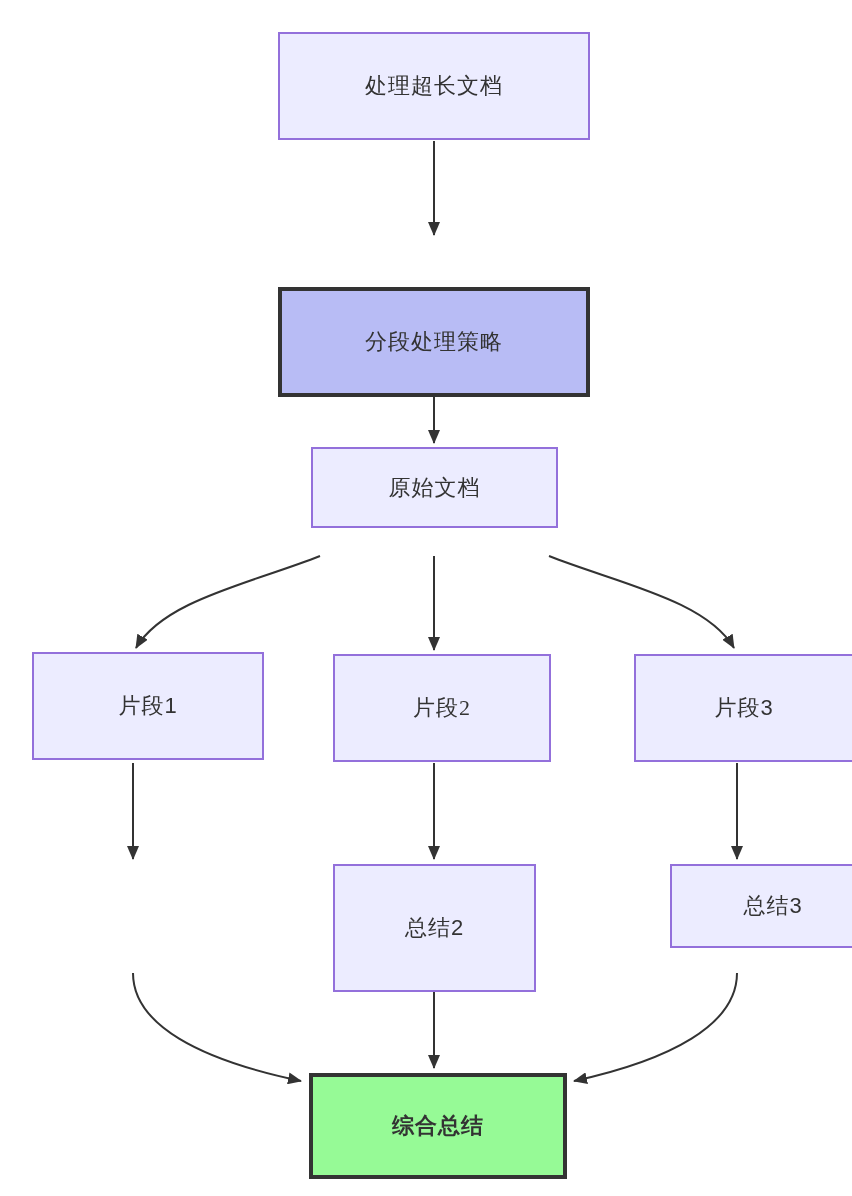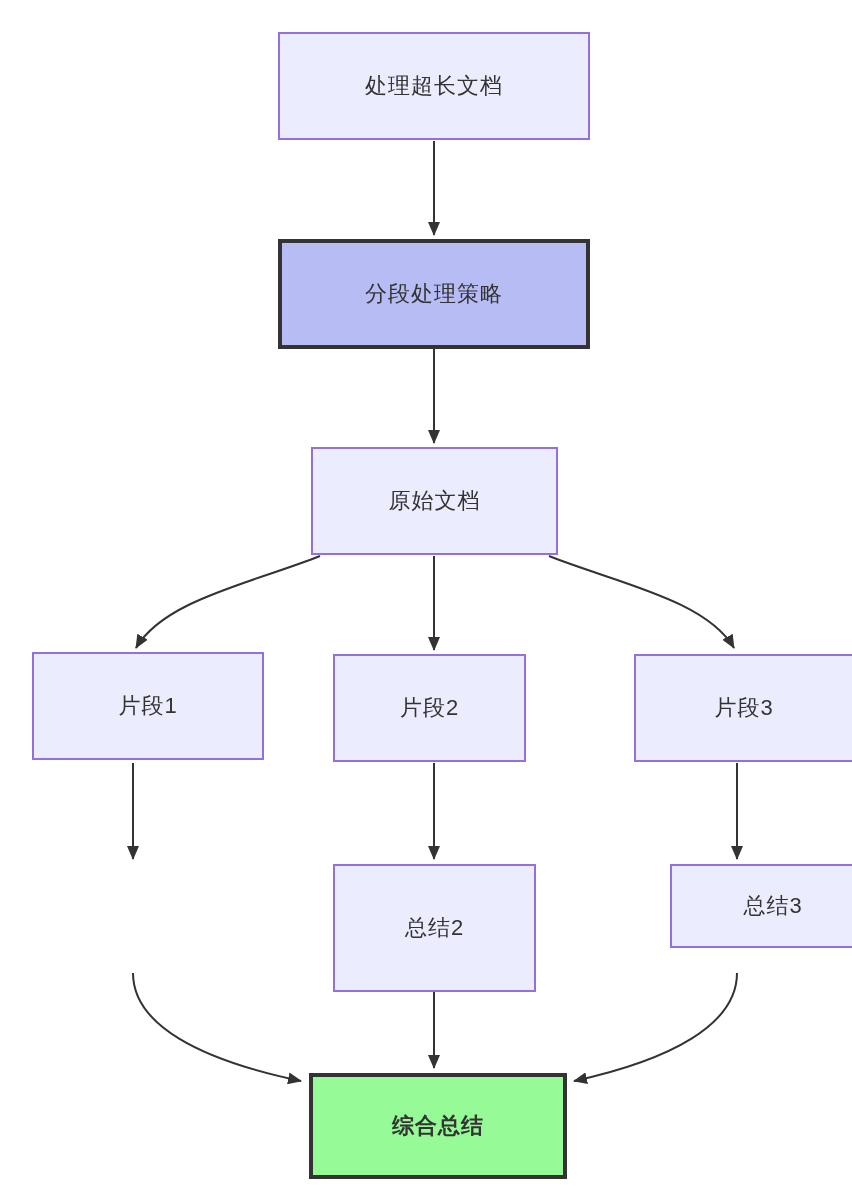--- a/index.html
+++ b/index.html
@@ -54,20 +54,21 @@
     color: var(--text);
     text-align: right;
   }
   .node-default {
     background: var(--node-fill);
     border: 2px solid var(--node-border);
   }
   .node-highlight {
     background: var(--highlight-fill);
     border: 4px solid var(--highlight-border);
+    margin-top: 48px;
   }
   .node-success {
     background: var(--success-fill);
     border: 4px solid var(--success-border);
   }
 </style>
 </head>
 <body>
 
 <div class="canvas">
@@ -92,29 +93,29 @@
   </svg>
 
   <div class="node node-default" style="left:278px; top:32px; width:312px; height:108px;">
     <span>处理超长文档</span>
   </div>
 
   <div class="node node-highlight" style="left:278px; top:239px; width:312px; height:110px;">
     <span>分段处理策略</span>
   </div>
 
-  <div class="node node-default" style="left:311px; top:447px; width:247px; height:108px;">
+  <div class="node node-default" style="left:311px; top:447px; width:247px; height:81px;">
     <span>原始文档</span>
   </div>
 
   <div class="node node-default" style="left:32px; top:652px; width:232px; height:108px;">
     <span>片段1</span>
   </div>
 
-  <div class="node node-default" style="left:333px; top:654px; width:193px; height:108px;">
+  <div class="node node-default" style="left:333px; top:654px; width:218px; height:108px;font-family:Liberation Serif, serif;">
     <span>片段2</span>
   </div>
 
   <div class="node node-default" style="left:634px; top:654px; width:220px; height:108px;">
     <span>片段3</span>
   </div>
 
 
   <div class="node node-default" style="left:333px; top:864px; width:203px; height:128px;">
     <span>总结2</span>

